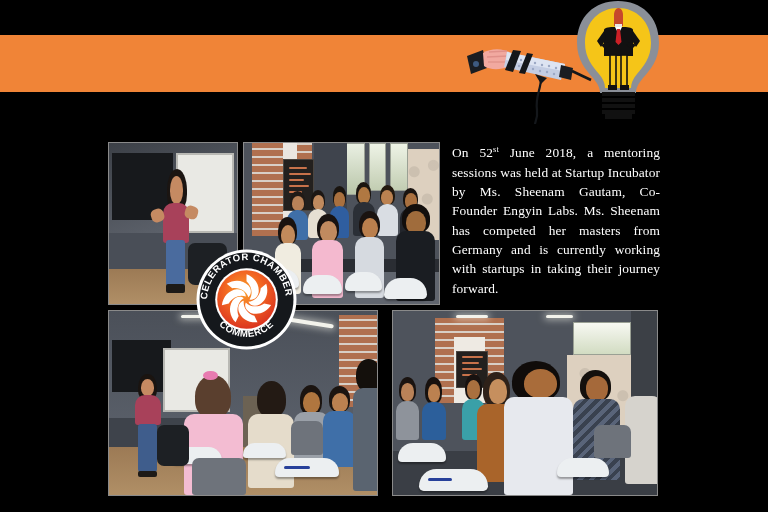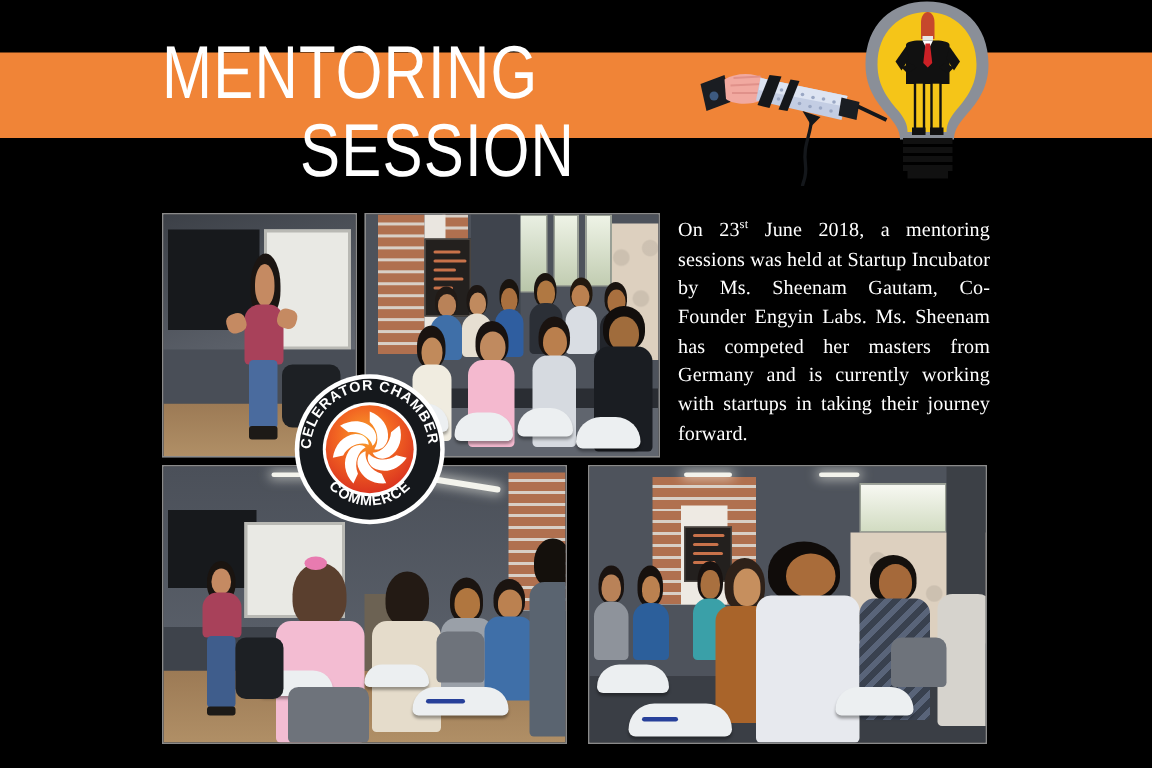--- a/index.html
+++ b/index.html
@@ -142,24 +142,20 @@
     z-index:20;
   }
 </style>
 </head>
 <body>
 
 <div id="poster">
 
   <div class="banner-stripe"></div>
 
-  <div class="title-block">
-    <span class="title-line-1">MENTORING</span>
-    <span class="title-line-2">SESSION</span>
-  </div>
 
   <svg class="hero-art" viewBox="0 0 215 126">
 
     <path d="M122 45 C122 18 140 3 163 3 C186 3 204 18 204 45 C204 62 195 72 188 80 C183 86 181 90 181 95 L145 95 C145 90 143 86 138 80 C131 72 122 62 122 45 Z" fill="#8a8f98"></path>
 
     <path d="M130 45 C130 23 145 10 163 10 C181 10 196 23 196 45 C196 60 188 69 182 76 C178 81 176 85 176 90 L150 90 C150 85 148 81 144 76 C138 69 130 60 130 45 Z" fill="#f5c518"></path>
 
     <g>
       <rect x="147" y="94" width="33" height="4" fill="#111"></rect>
       <rect x="147" y="100" width="33" height="4" fill="#111"></rect>
@@ -444,21 +440,21 @@
       <div class="desk" style="left:2%; top:72%; width:18%; height:10%;"></div>
       <div class="desk" style="left:10%; top:86%; width:26%; height:12%;">
         <div class="pen" style="left:12%; top:40%; width:36%;"></div>
       </div>
       <div class="desk" style="left:62%; top:80%; width:20%; height:10%;"></div>
       <div class="chair" style="left:76%; top:62%; width:14%; height:18%;"></div>
     </div>
   </div>
 
   <p class="article">
-    <span>On </span><span>23</span><sup>st</sup><span> June 2018, a mentoring sessions was held at Startup Incubator by Ms. Sheenam Gautam, Co-Founder Engyin Labs. Ms. Sheenam has competed her masters from Germany and is currently working with startups in taking their journey forward.</span>
+    <span>On </span><span>52</span><sup>st</sup><span> June 2018, a mentoring sessions was held at Startup Incubator by Ms. Sheenam Gautam, Co-Founder Engyin Labs. Ms. Sheenam has competed her masters from Germany and is currently working with startups in taking their journey forward.</span>
   </p>
 
   <svg class="logo" viewBox="0 0 200 200">
     <defs>
       <path id="arcTop" d="M 22 100 A 78 78 0 0 1 178 100"></path>
       <path id="arcBot" d="M 26 100 A 74 74 0 0 0 174 100"></path>
       <radialGradient id="swirlGrad" cx="45%" cy="35%" r="72%">
         <stop offset="0%" stop-color="#f9a12b"></stop>
         <stop offset="45%" stop-color="#f26522"></stop>
         <stop offset="100%" stop-color="#d62b1f"></stop>

